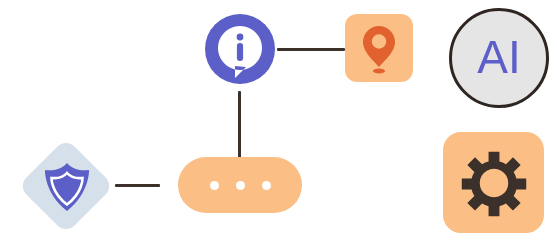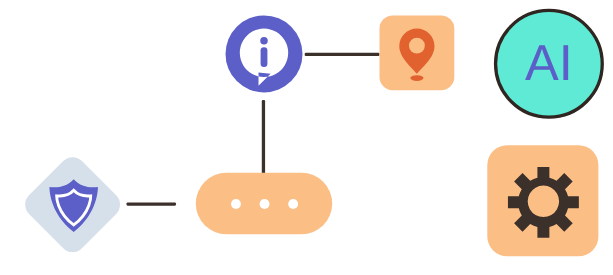--- a/index.html
+++ b/index.html
@@ -70,21 +70,21 @@
     left: 449px;
     top: 8px;
     width: 100px;
     height: 100px;
   }
   .ai-circle {
     width: 100px;
     height: 100px;
     box-sizing: border-box;
     border-radius: 50%;
-    background: #5eead4;
+    background: #e5e5e5;
     border: 3px solid #2f2621;
     display: flex;
     align-items: center;
     justify-content: center;
   }
   .ai-text {
     font-family: "Liberation Sans", sans-serif;
     font-size: 46px;
     font-weight: 400;
     color: #5b5fc7;

